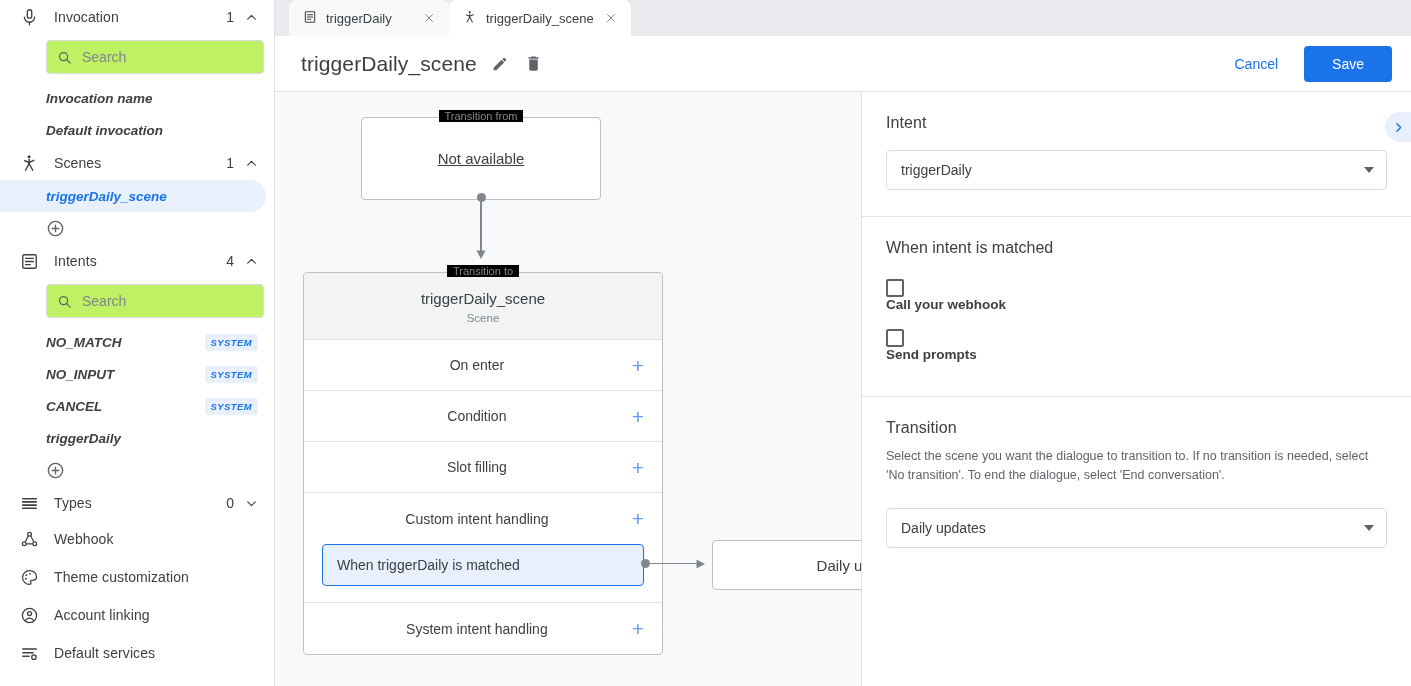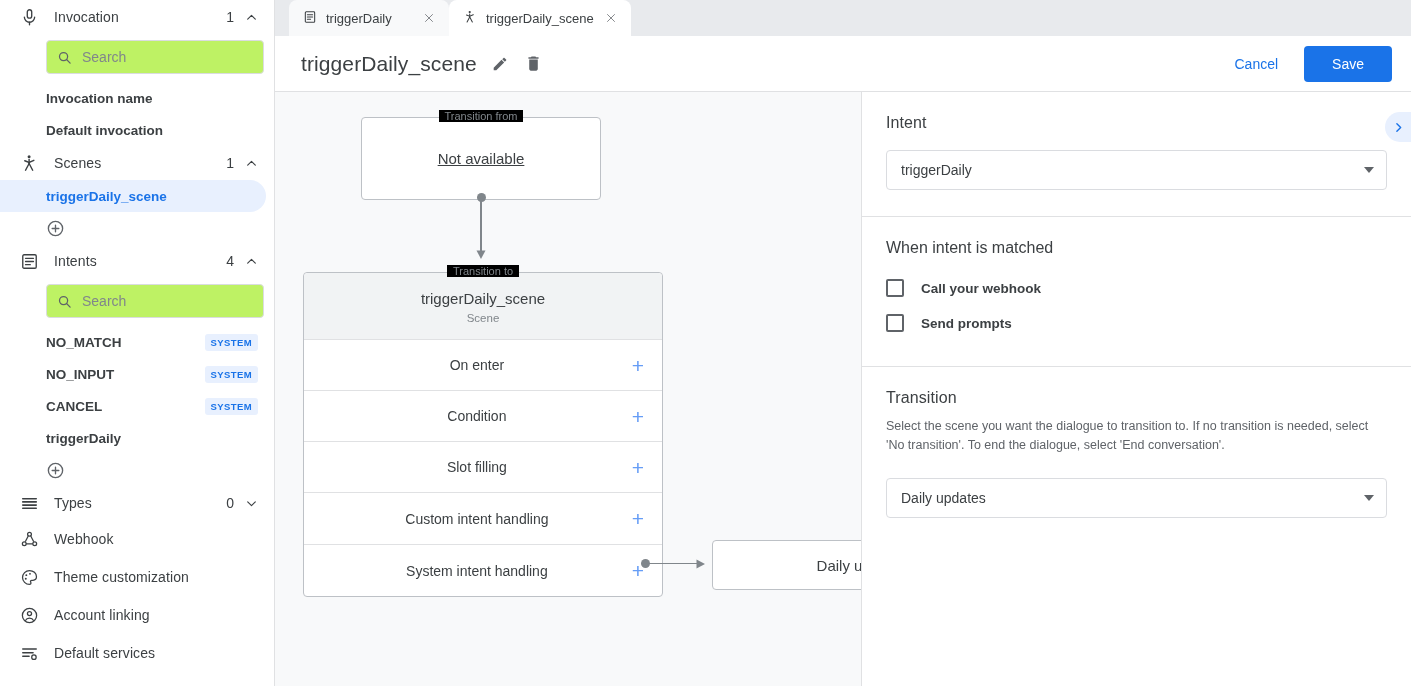--- a/index.html
+++ b/index.html
@@ -55,20 +55,21 @@
     font-family: "Liberation Sans", sans-serif;
     color: #3c4043; background: transparent; width: 100%;
   }
   .searchbox input::placeholder { color: #80868b; }
 
   .sub-item {
     height: 32px; display: flex; align-items: center;
     padding-left: 46px; padding-right: 16px;
     font-size: 13.5px; font-weight: bold; color: #3c4043;
     cursor: pointer;
+    font-style: italic;
   }
   .sub-item .nm { flex: 1; }
   .sub-item.active {
     background: #e8f0fe;
     color: #1a73e8;
     border-radius: 0 16px 16px 0;
     margin-right: 8px;
   }
   .badge {
     font-size: 9.5px; font-weight: bold; letter-spacing: .4px;
@@ -205,21 +206,21 @@
     border: 1px solid #dadce0; border-radius: 4px;
     display: flex; align-items: center; padding: 0 12px 0 14px;
     font-size: 14px; color: #3c4043; cursor: pointer;
   }
   .select .sv { flex: 1; }
   .caret {
     width: 0; height: 0;
     border-left: 5px solid transparent; border-right: 5px solid transparent;
     border-top: 6px solid #5f6368;
   }
-  .cbrow { display: flex; align-items: center; margin-top: 17px; cursor: pointer; }
+  .cbrow { display: flex; align-items: flex-start; margin-top: 17px; cursor: pointer; flex-direction: column; }
   .cbox {
     width: 18px; height: 18px; border: 2px solid #5f6368;
     border-radius: 2px; margin-right: 17px; flex: 0 0 18px;
   }
   .cblabel { font-size: 13.5px; font-weight: bold; color: #3c4043; }
   .matched-title { font-size: 16px; color: #3c4043; }
 
   .collapse-btn {
     position: absolute; right: 0; top: 20px;
     width: 26px; height: 30px;
@@ -496,20 +497,23 @@
           <div class="srow">
             <span class="rlabel">Slot filling</span>
             <span class="plus">+</span>
           </div>
 
           <div class="sgroup">
             <div class="srow">
               <span class="rlabel">Custom intent handling</span>
               <span class="plus">+</span>
             </div>
+            <div class="chip">
+              <span>When triggerDaily is matched</span>
+            </div>
           </div>
 
           <div class="srow">
             <span class="rlabel">System intent handling</span>
             <span class="plus">+</span>
           </div>
         </div>
 
         <div class="dot" style="left:366px; top:467px;"></div>
         <div class="connline" style="left:370px; top:470.5px; width:53px; height:1.5px;"></div>

